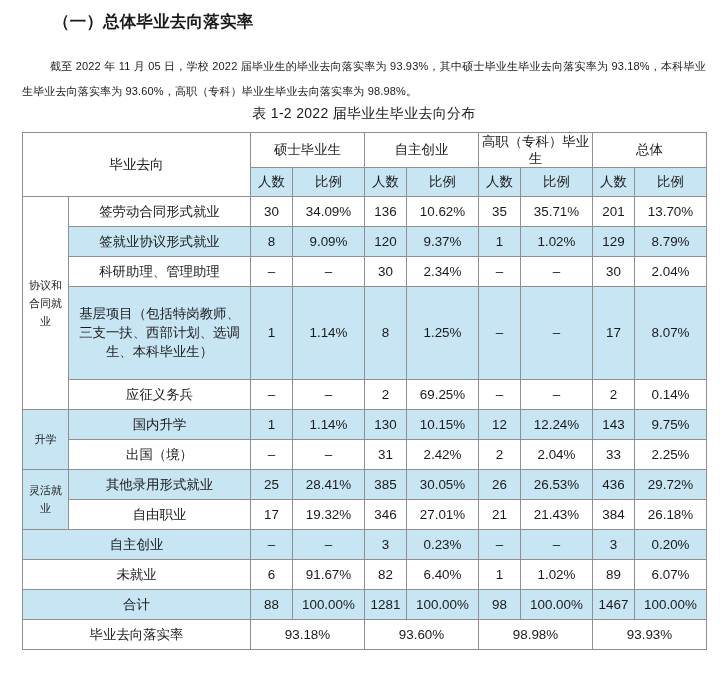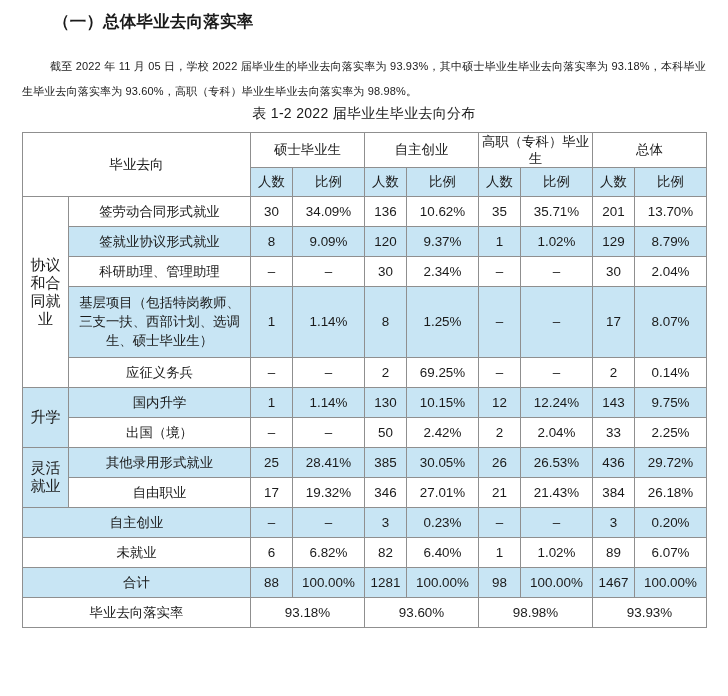--- a/index.html
+++ b/index.html
@@ -59,22 +59,22 @@
   }
   th{ height:28px; }
   td{ height:29px; }
   .blue{ background:#c8e5f4; }
   .white{ background:#ffffff; }
   .grp{ width:46px; }
   .lbl{ }
   .num{ width:42px; }
   .pct{ width:72px; }
   .hdr-dest{ font-size:13.6px; }
-  .grp-cell{ font-size:15px; line-height:18px; padding:0 2px; }
-  .multi{ line-height:19px; padding:3px 4px; height:64px; }
+  .grp-cell{ font-size:11px; line-height:18px; padding:0 2px; }
+  .multi{ line-height:19px; padding:14px 4px; height:64px; }
   .multi span{ display:block; }
   .dash{ letter-spacing:0; }
   .rate-val{ }
 </style>
 </head>
 <body>
 
 <div class="page">
 
   <div class="heading">（一）总体毕业去向落实率</div>
@@ -148,21 +148,21 @@
             <td class="white">2.34%</td>
             <td class="white dash">–</td>
             <td class="white dash">–</td>
             <td class="white">30</td>
             <td class="white">2.04%</td>
           </tr>
           <tr>
             <td class="blue multi">
               <span>基层项目（包括特岗教师、</span>
               <span>三支一扶、西部计划、选调</span>
-              <span>生、硕士毕业生）</span>
+              <span>生、本科毕业生）</span>
             </td>
             <td class="blue">1</td>
             <td class="blue">1.14%</td>
             <td class="blue">8</td>
             <td class="blue">1.25%</td>
             <td class="blue dash">–</td>
             <td class="blue dash">–</td>
             <td class="blue">17</td>
             <td class="blue">8.07%</td>
           </tr>
@@ -186,21 +186,21 @@
             <td class="blue">10.15%</td>
             <td class="blue">12</td>
             <td class="blue">12.24%</td>
             <td class="blue">143</td>
             <td class="blue">9.75%</td>
           </tr>
           <tr>
             <td class="white">出国（境）</td>
             <td class="white dash">–</td>
             <td class="white dash">–</td>
-            <td class="white">50</td>
+            <td class="white">31</td>
             <td class="white">2.42%</td>
             <td class="white">2</td>
             <td class="white">2.04%</td>
             <td class="white">33</td>
             <td class="white">2.25%</td>
           </tr>
           <tr>
             <td class="grp-cell blue" rowspan="2">灵活就业</td>
             <td class="blue">其他录用形式就业</td>
             <td class="blue">25</td>
@@ -230,21 +230,21 @@
             <td class="blue">3</td>
             <td class="blue">0.23%</td>
             <td class="blue dash">–</td>
             <td class="blue dash">–</td>
             <td class="blue">3</td>
             <td class="blue">0.20%</td>
           </tr>
           <tr>
             <td class="white" colspan="2">未就业</td>
             <td class="white">6</td>
-            <td class="white">6.82%</td>
+            <td class="white">91.67%</td>
             <td class="white">82</td>
             <td class="white">6.40%</td>
             <td class="white">1</td>
             <td class="white">1.02%</td>
             <td class="white">89</td>
             <td class="white">6.07%</td>
           </tr>
           <tr>
             <td class="blue" colspan="2">合计</td>
             <td class="blue">88</td>

